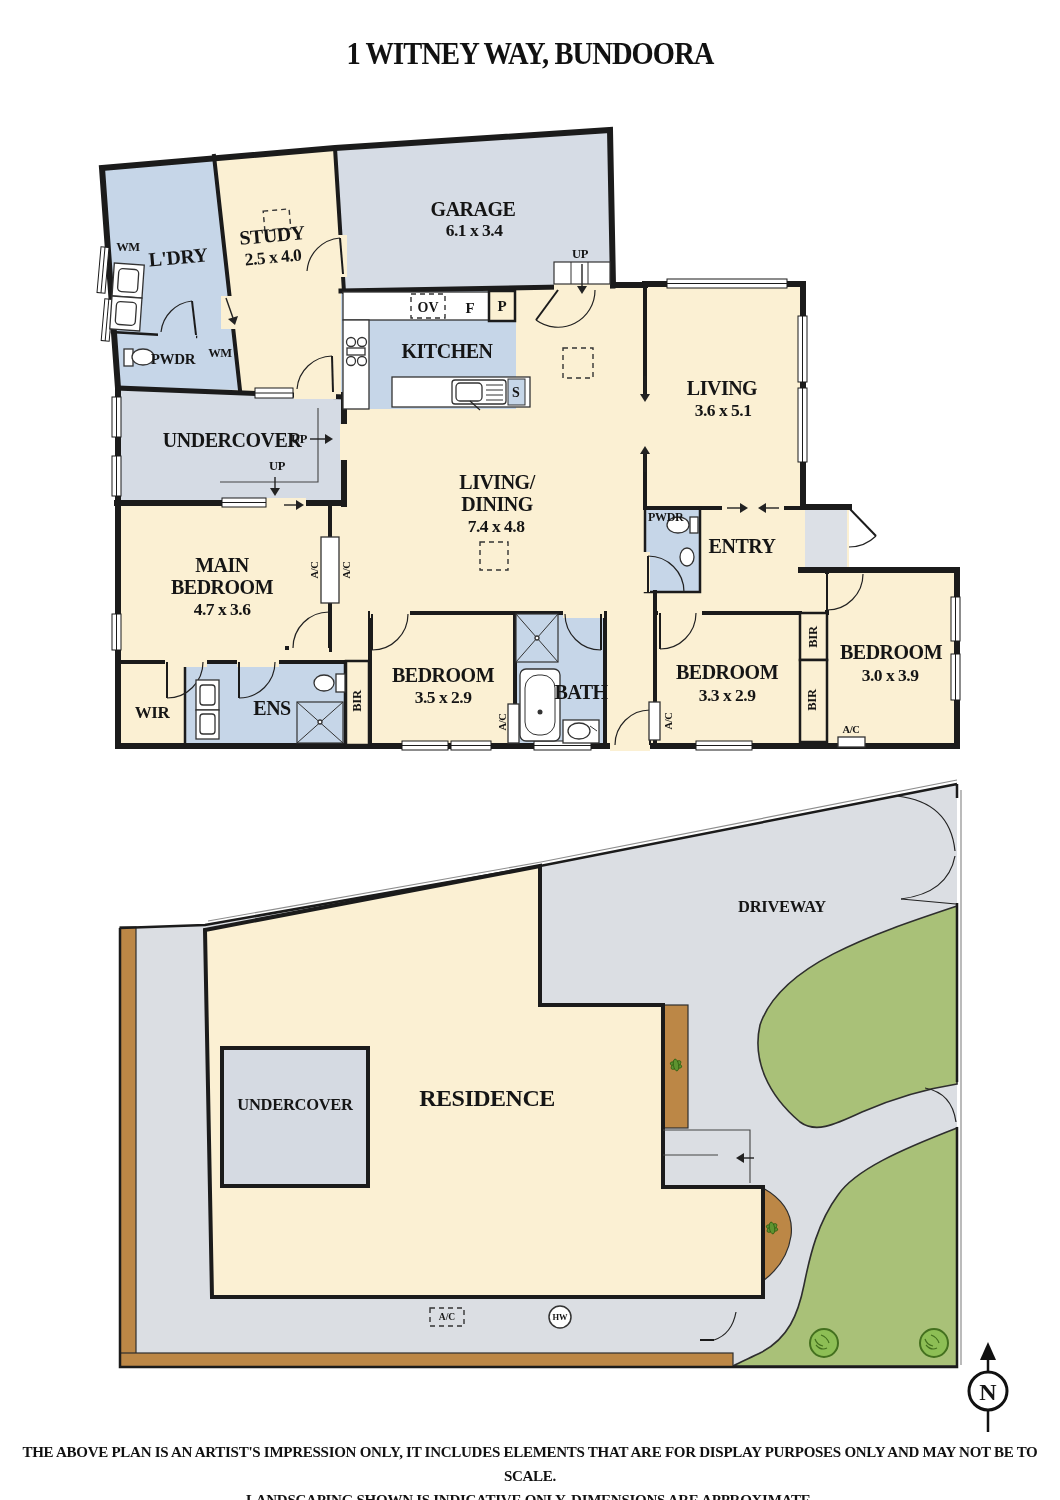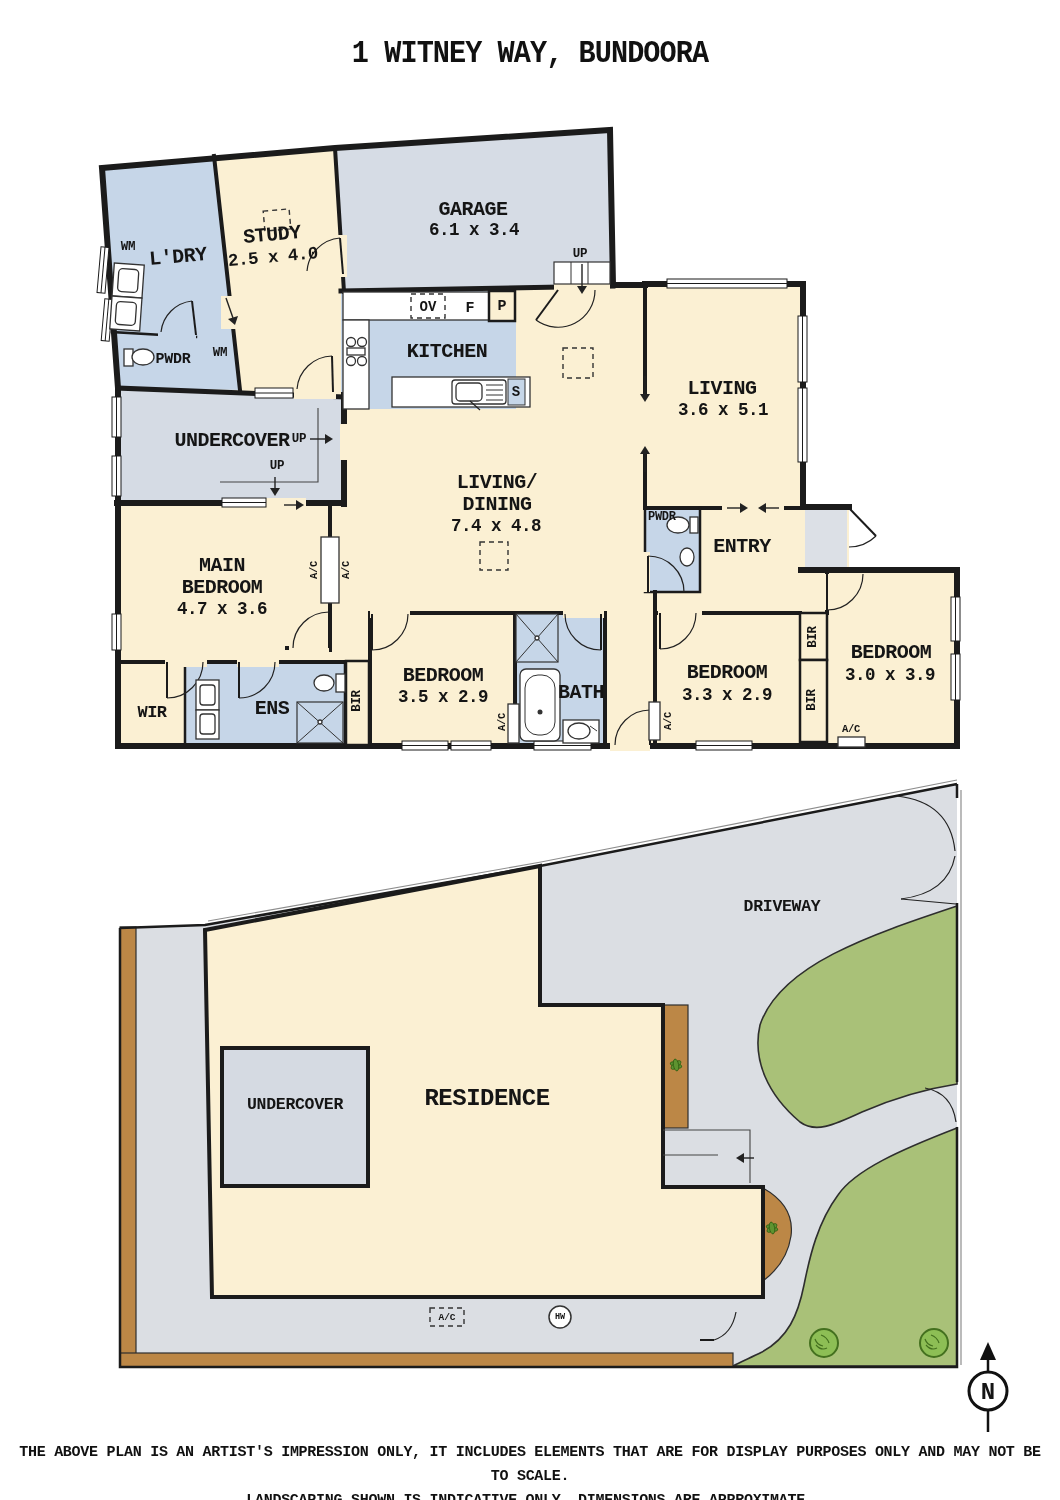--- a/index.html
+++ b/index.html
@@ -1,17 +1,17 @@
 <!DOCTYPE html>
 <html><head>
 <meta charset="utf-8">
 <style>
   html,body{margin:0;padding:0;background:#fff;}
   #page{position:relative;width:1060px;height:1500px;background:#fff;overflow:hidden;
-        font-family:Liberation Mono, monospace;}
+        font-family:Liberation Serif, serif;}
   #title{position:absolute;top:36px;left:0;width:1060px;text-align:center;
          font-size:31px;font-weight:700;letter-spacing:-1px;color:#111;
          transform:scaleX(0.92);}
   #footer{position:absolute;top:1440px;left:0;width:1060px;text-align:center;color:#111;
           font-weight:700;font-size:15.5px;letter-spacing:-0.3px;line-height:24px;
           transform:scaleX(0.97);}
   svg{position:absolute;top:0;left:0;}
   text{fill:#151515;}
   .room{font-size:20px;font-weight:700;letter-spacing:-0.5px;text-anchor:middle;dominant-baseline:central;}
   .dims{font-size:17.5px;font-weight:700;letter-spacing:-0.5px;text-anchor:middle;dominant-baseline:central;}

